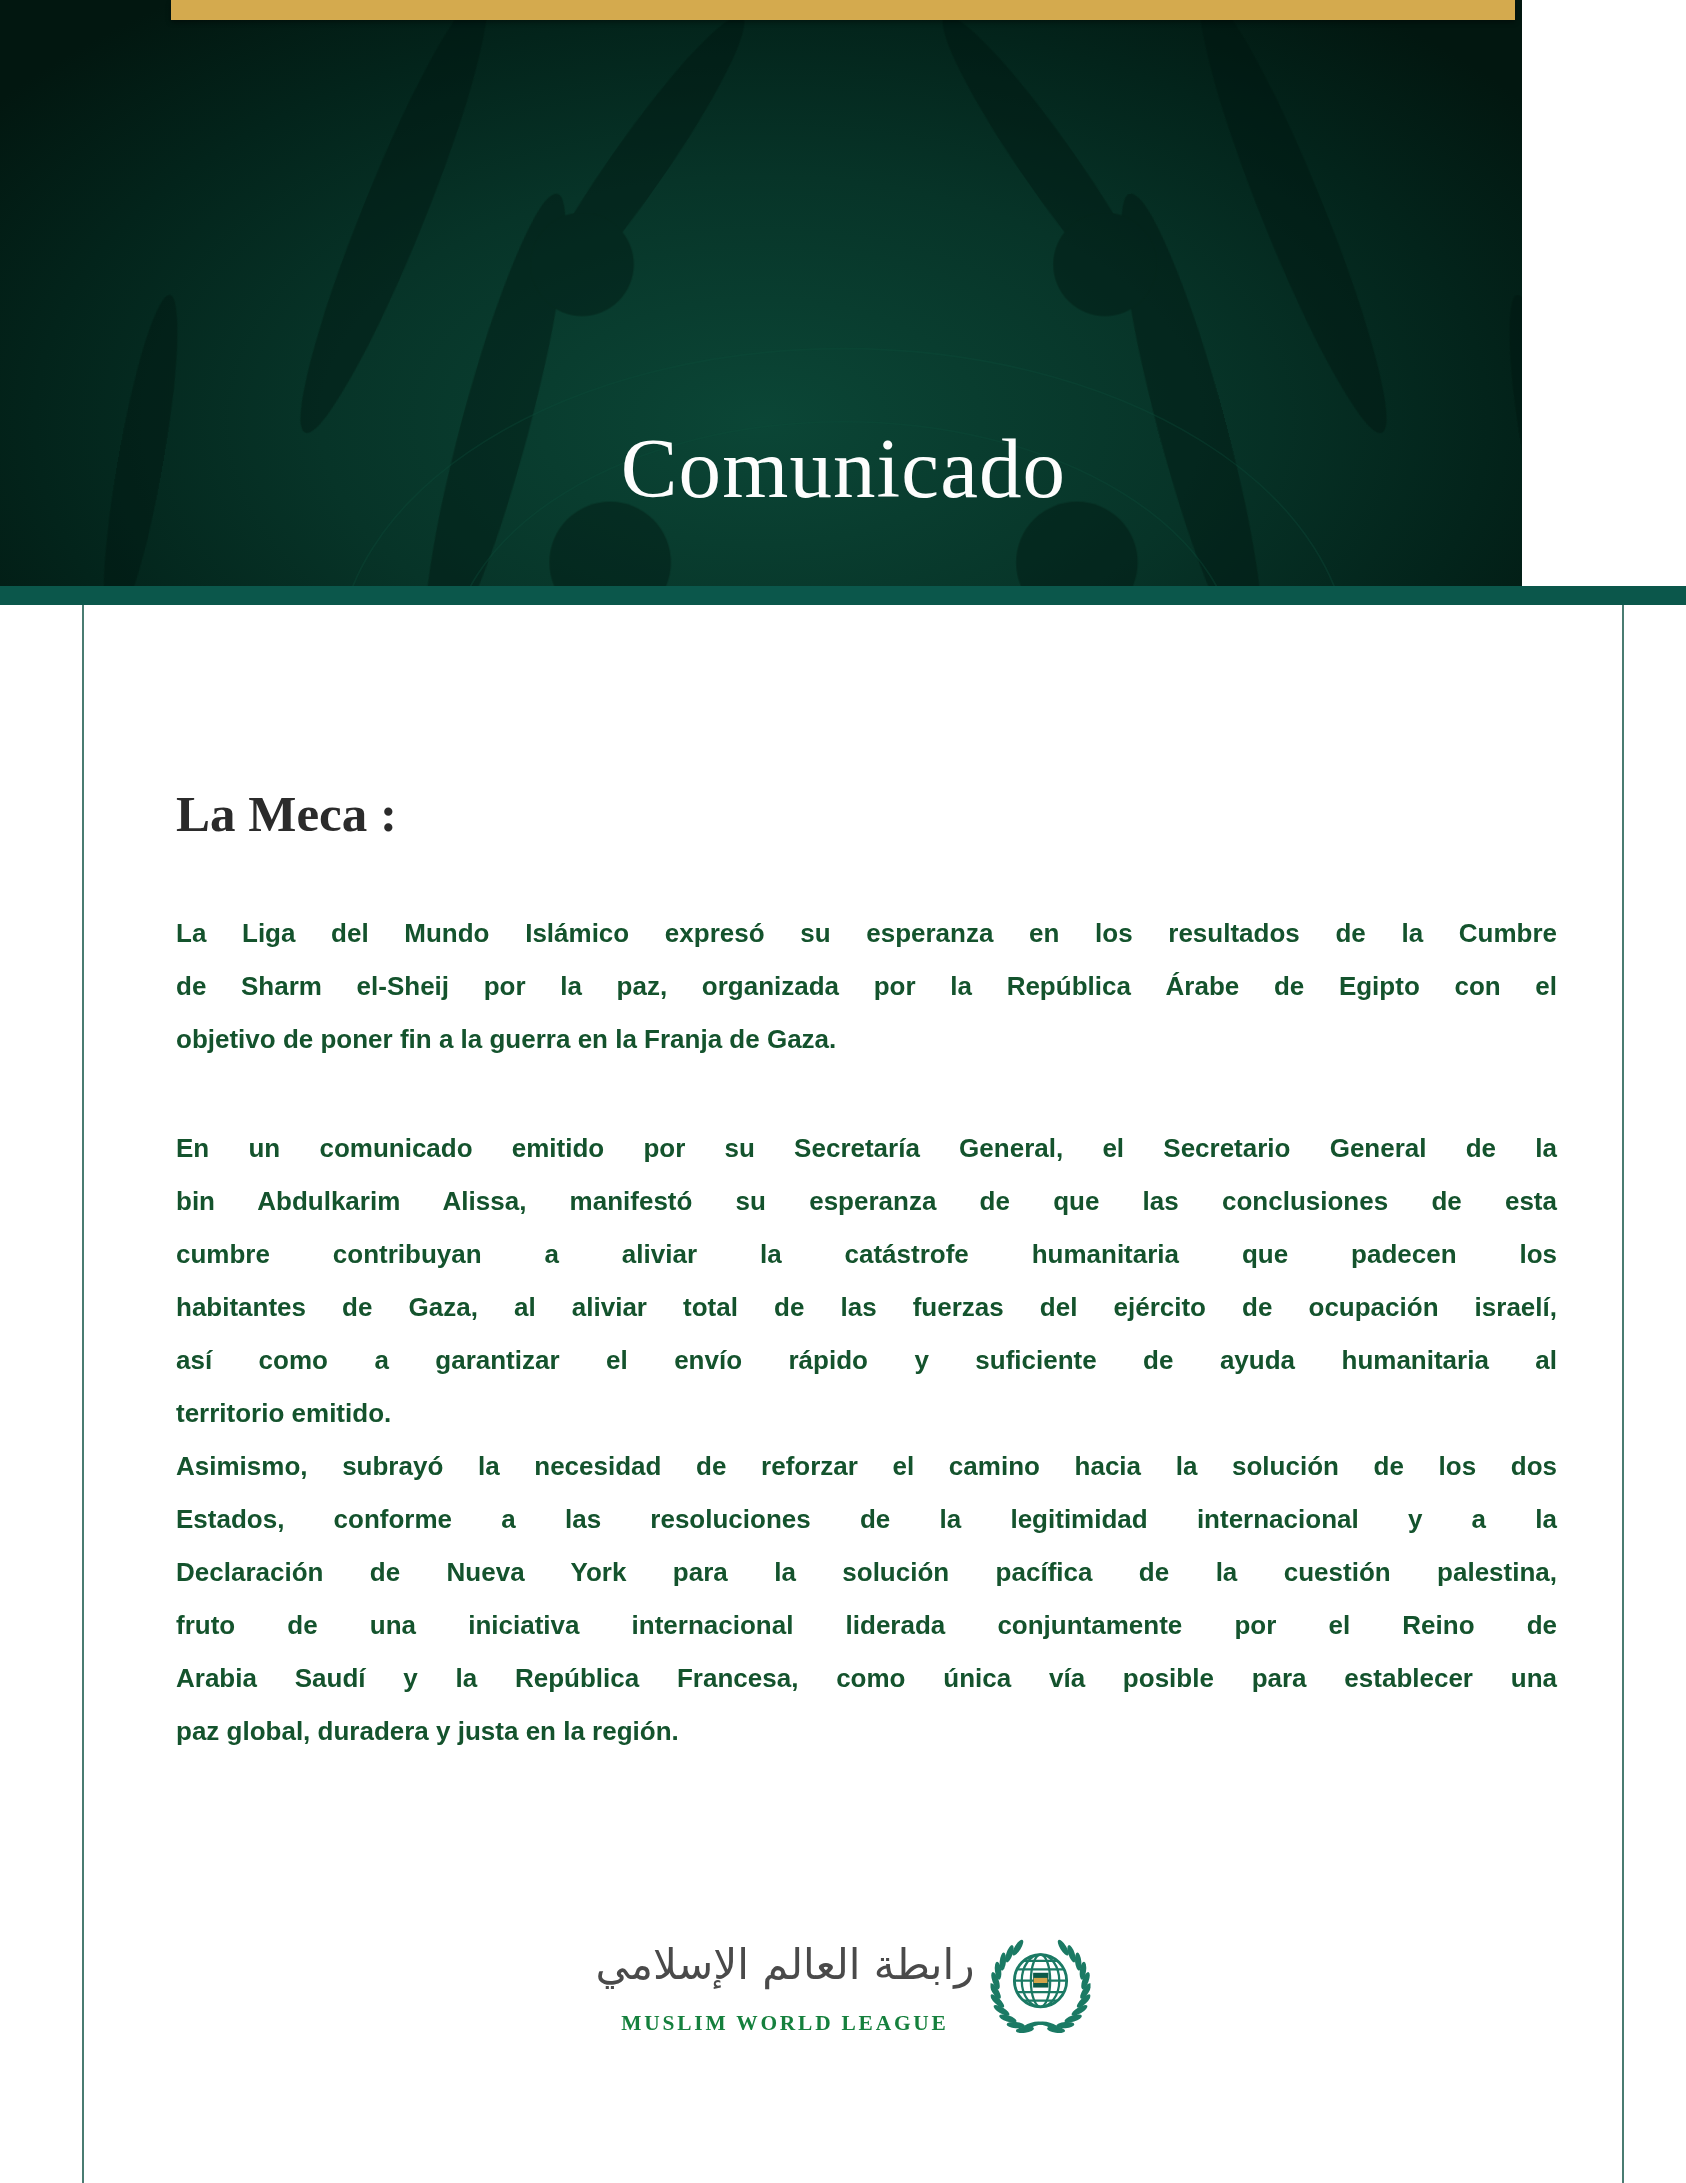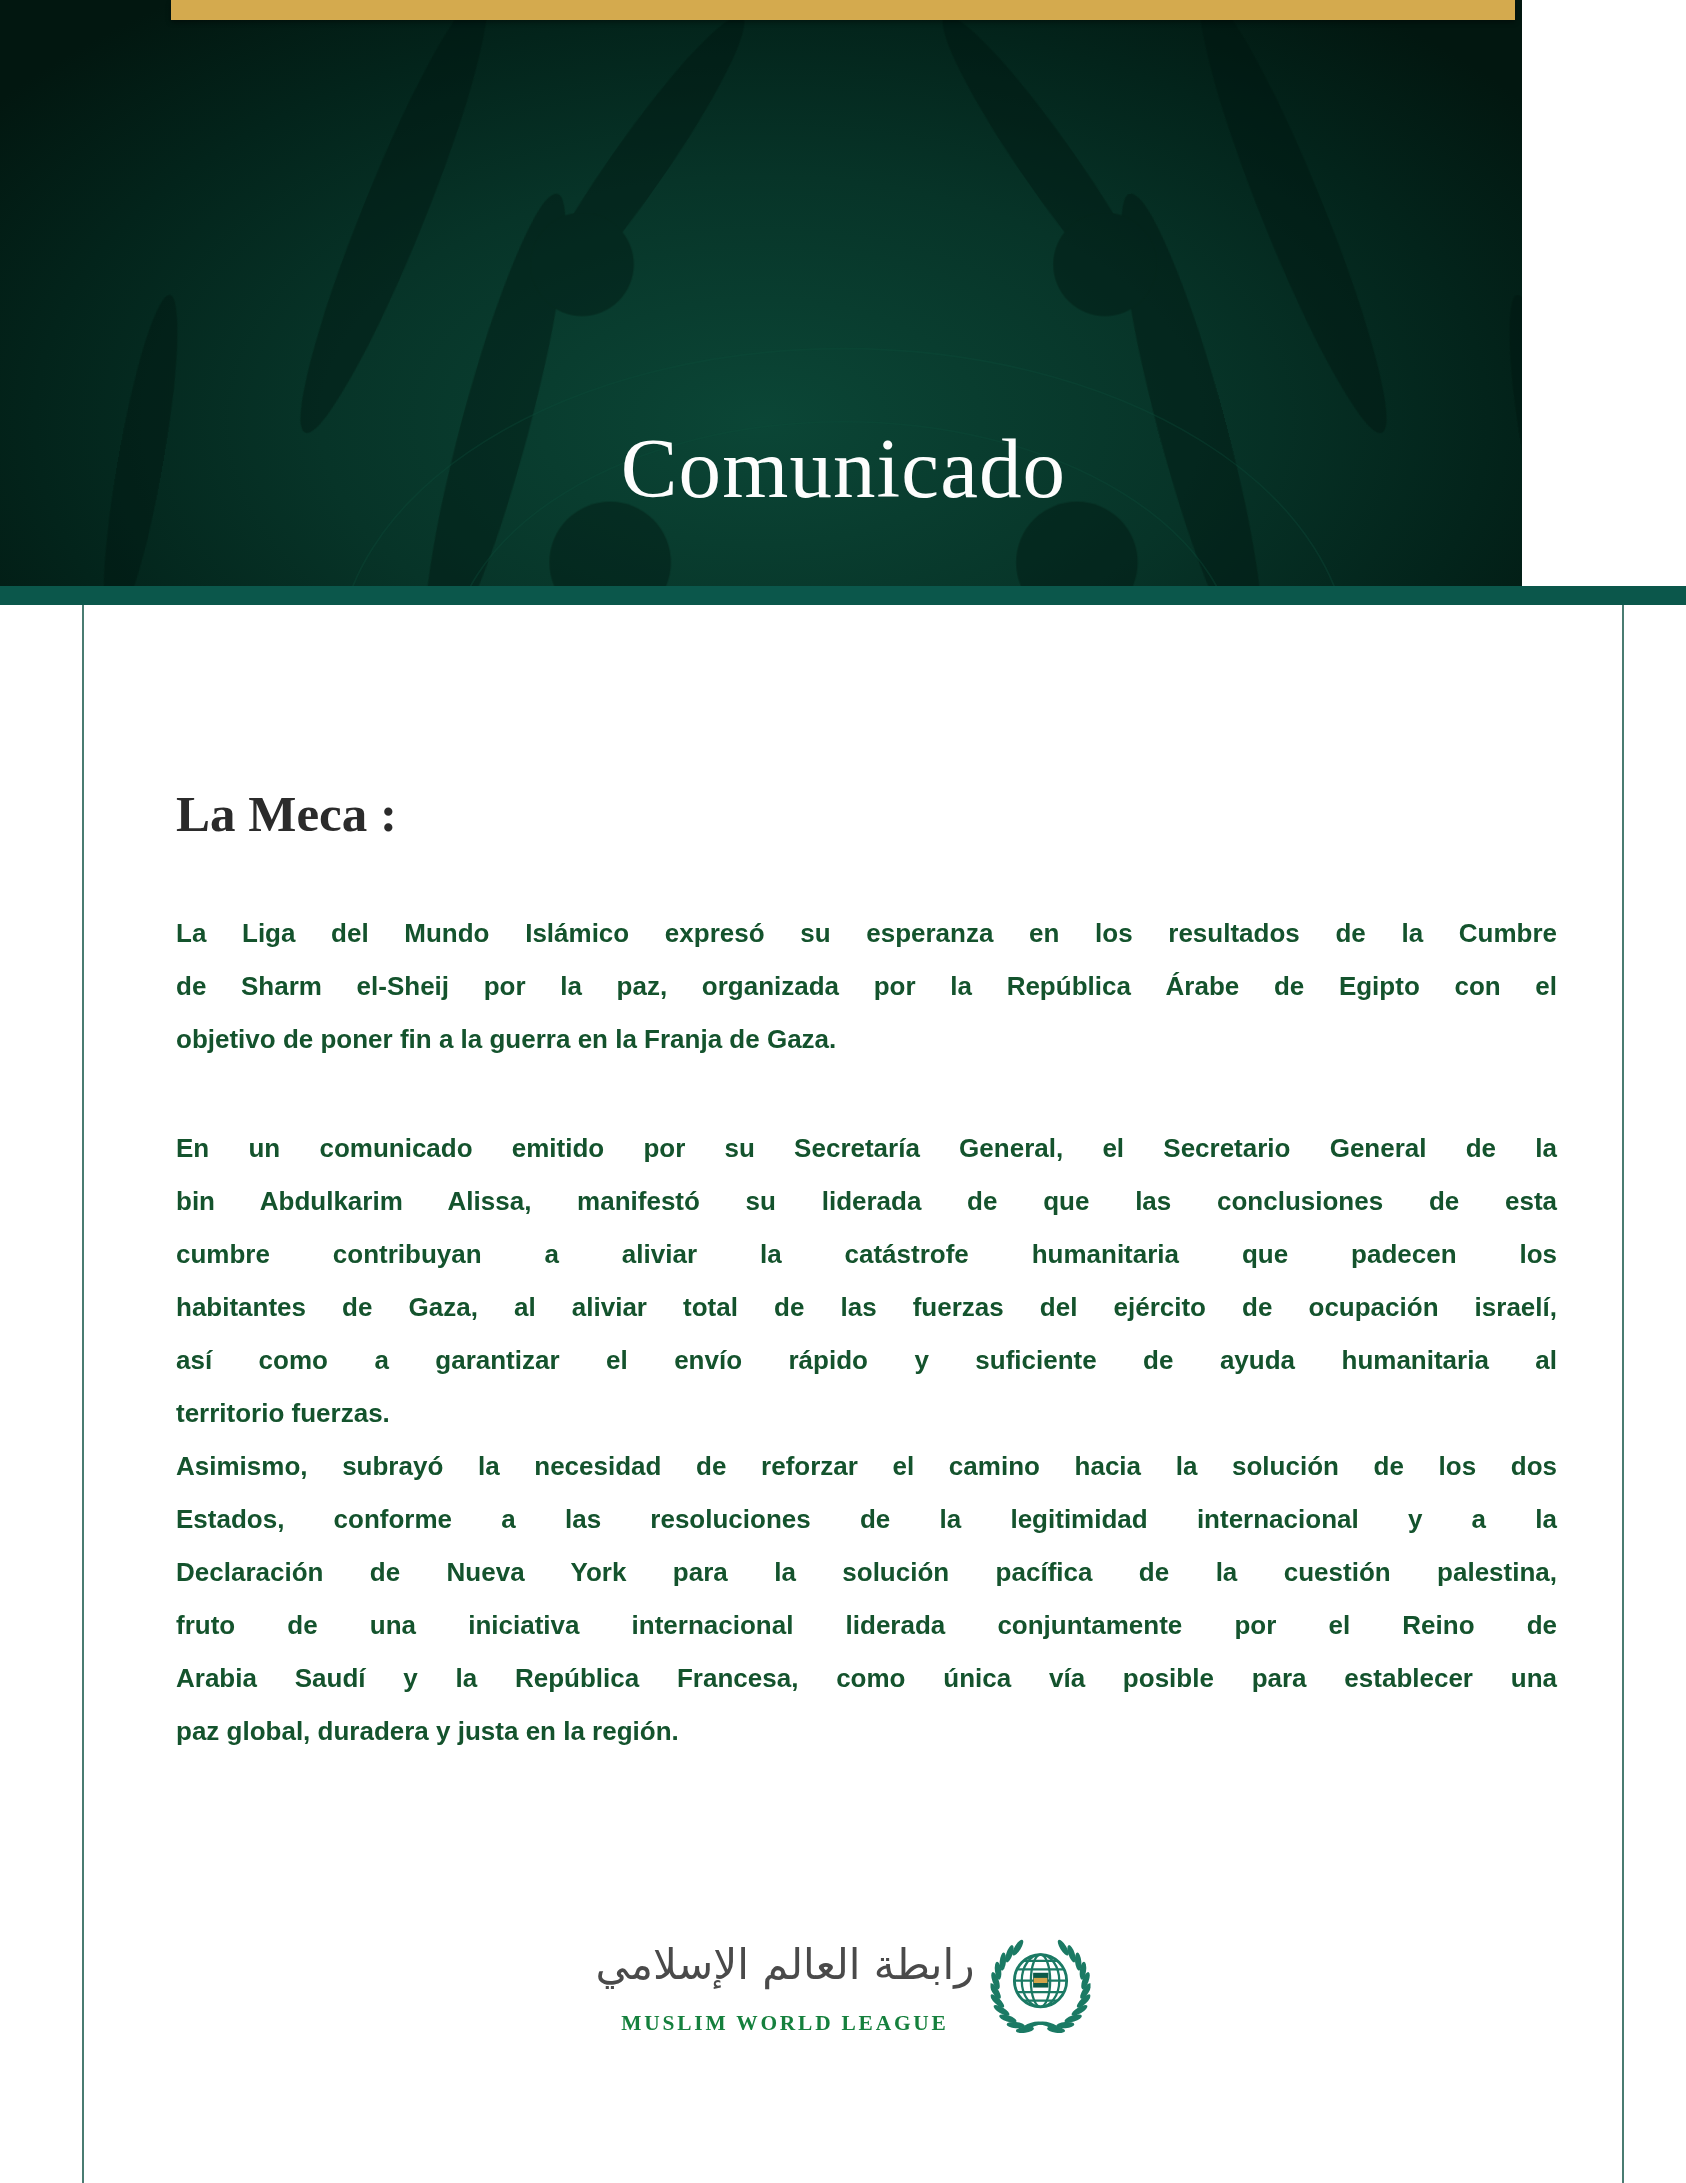--- a/index.html
+++ b/index.html
@@ -88,25 +88,25 @@
   <div class="dateline">La Meca :</div>
 
   <div class="bodytext">
     <div class="para gap">
       <div class="line">La Liga del Mundo Islámico expresó su esperanza en los resultados de la Cumbre</div>
       <div class="line">de Sharm el-Sheij por la paz, organizada por la República Árabe de Egipto con el</div>
       <div class="line last">objetivo de poner fin a la guerra en la Franja de Gaza.</div>
     </div>
     <div class="para">
       <div class="line">En un comunicado emitido por su Secretaría General, el Secretario General de la</div>
-      <div class="line">bin Abdulkarim Alissa, manifestó su liderada de que las conclusiones de esta</div>
+      <div class="line">bin Abdulkarim Alissa, manifestó su esperanza de que las conclusiones de esta</div>
       <div class="line">cumbre contribuyan a aliviar la catástrofe humanitaria que padecen los</div>
       <div class="line">habitantes de Gaza, al aliviar total de las fuerzas del ejército de ocupación israelí,</div>
       <div class="line">así como a garantizar el envío rápido y suficiente de ayuda humanitaria al</div>
-      <div class="line last">territorio fuerzas.</div>
+      <div class="line last">territorio emitido.</div>
     </div>
     <div class="para">
       <div class="line">Asimismo, subrayó la necesidad de reforzar el camino hacia la solución de los dos</div>
       <div class="line">Estados, conforme a las resoluciones de la legitimidad internacional y a la</div>
       <div class="line">Declaración de Nueva York para la solución pacífica de la cuestión palestina,</div>
       <div class="line">fruto de una iniciativa internacional liderada conjuntamente por el Reino de</div>
       <div class="line">Arabia Saudí y la República Francesa, como única vía posible para establecer una</div>
       <div class="line last">paz global, duradera y justa en la región.</div>
     </div>
   </div>

